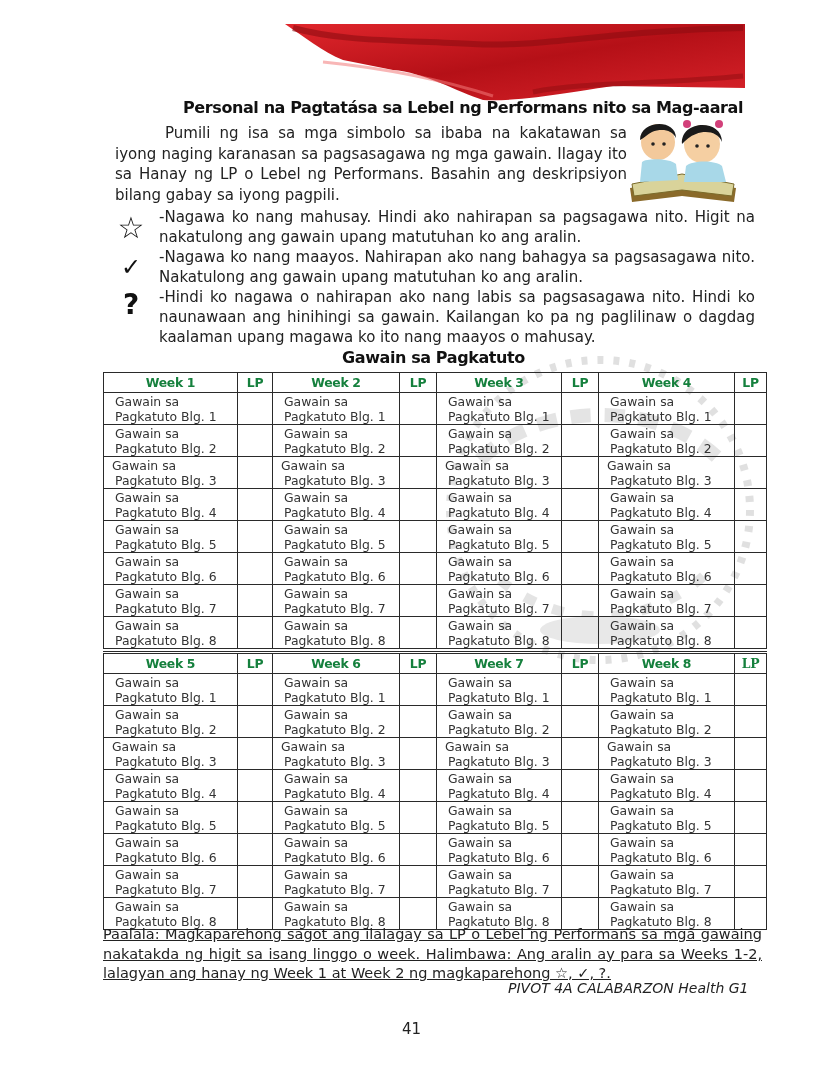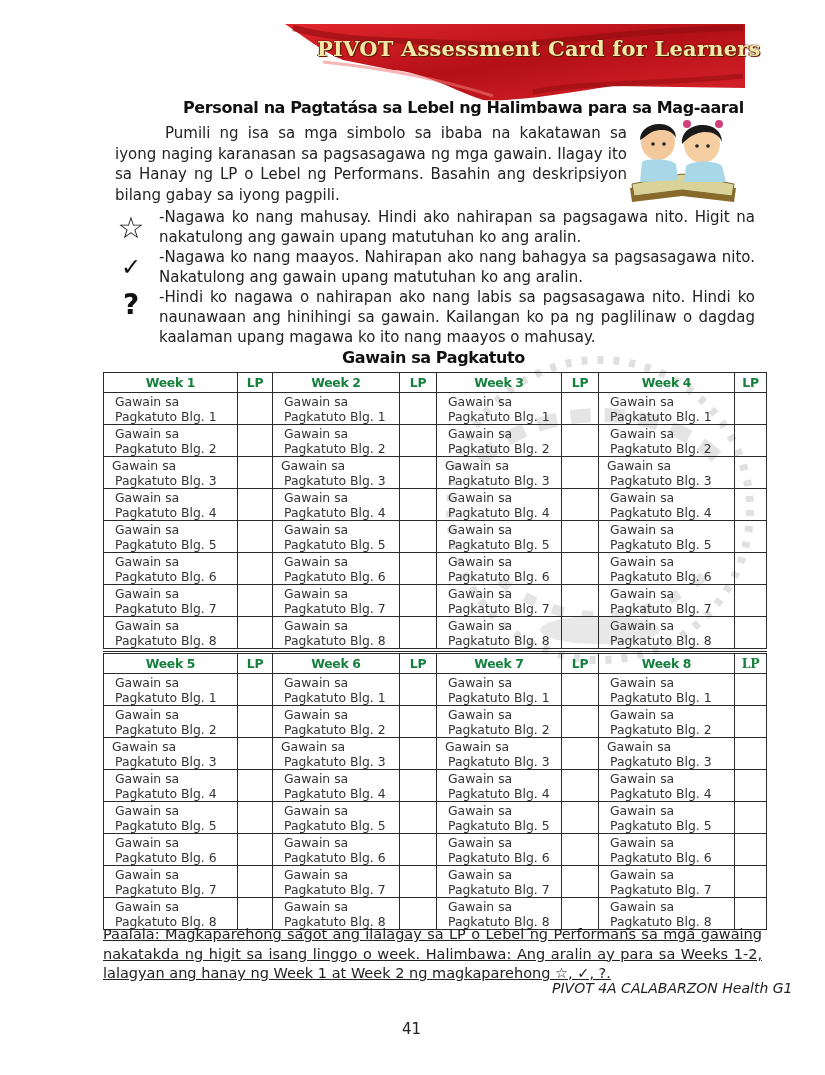--- a/index.html
+++ b/index.html
@@ -45,43 +45,42 @@
   table.grid td .cell span { display: block; }
   table.grid .lp { background: transparent; }
   .block1 { top: 372px; }
   .block2 { top: 651px; }
   .block2 { border-top: 3px double #2a2a2a; padding-left: 20px; }
 
   .note { position: absolute; left: 103px; top: 925px; width: 659px; font-size: 14.5px; line-height: 19.5px;
           text-align: justify; color: #222; text-decoration: underline; }
 
   .footer-page { position: absolute; left: 402px; top: 980px; font-size: 15px; color: #222; margin-top: 40px; }
-  .footer-text { position: absolute; left: 508px; top: 980px; font-size: 14px; font-style: italic; color: #222; margin-left: 44px; }
+  .footer-text { position: absolute; left: 508px; top: 980px; font-size: 14px; font-style: italic; color: #222; }
 </style>
 </head>
 <body>
 
 <div class="banner">
   <svg width="480" height="80" viewBox="0 0 480 80">
     <defs>
       <linearGradient id="rg" x1="0" y1="0" x2="1" y2="1">
         <stop offset="0" stop-color="#e0262c"></stop>
         <stop offset="0.5" stop-color="#b51017"></stop>
         <stop offset="1" stop-color="#d8232a"></stop>
       </linearGradient>
     </defs>
     <path d="M2 2 L462 2 L462 66 L330 64 C300 68 240 80 200 78 C175 70 140 50 110 48 L60 38 C40 30 20 14 2 2 Z" fill="url(#rg)"></path>
     <path d="M10 6 C60 20 120 18 190 22 C260 26 330 8 460 6" stroke="#8e0c10" stroke-width="6" fill="none" opacity="0.6"></path>
     <path d="M40 40 C100 46 160 58 210 74" stroke="#f27a7a" stroke-width="3" fill="none" opacity="0.55"></path>
     <path d="M250 70 C300 60 380 62 460 54" stroke="#8e0c10" stroke-width="5" fill="none" opacity="0.5"></path>
   </svg>
-  <div class="banner-title">PIVOT Assessment Card for Learners</div>
 </div>
 
-<div class="heading">Personal na Pagtatása sa Lebel ng Halimbawa para sa Mag-aaral</div>
+<div class="heading">Personal na Pagtatása sa Lebel ng Performans nito sa Mag-aaral</div>
 
 <div class="intro"><span class="indent"></span><span>Pumili ng isa sa mga simbolo sa ibaba na kakatawan sa iyong naging karanasan sa pagsasagawa ng mga gawain. Ilagay ito sa Hanay ng LP o Lebel ng Performans. Basahin ang deskripsiyon bilang gabay sa iyong pagpili.</span></div>
 
 <div class="kids">
   <svg width="120" height="95" viewBox="0 0 120 95">
 
     <path d="M8 78 L60 70 L114 78 L112 92 L60 86 L10 92 Z" fill="#8a6a2a"></path>
     <path d="M10 74 L60 64 L112 74 L110 86 L60 80 L12 86 Z" fill="#d9d39a" stroke="#7a6a2a" stroke-width="1"></path>
 
     <ellipse cx="36" cy="32" rx="17" ry="18" fill="#f3c99b"></ellipse>

